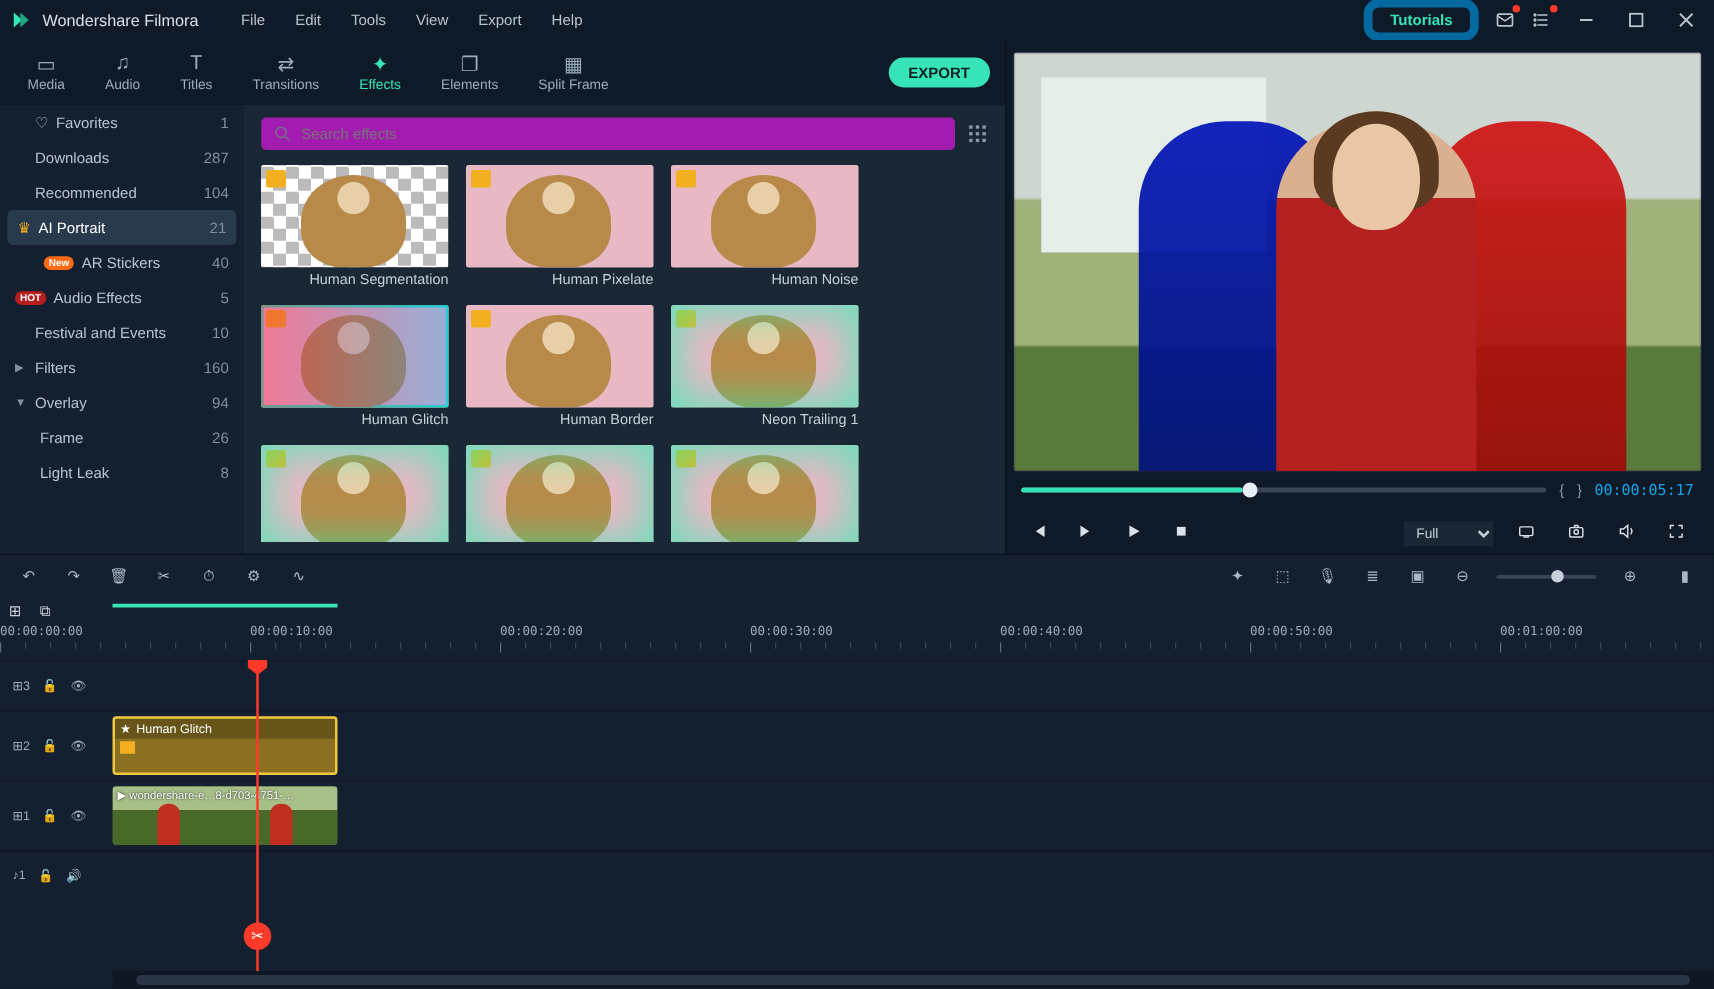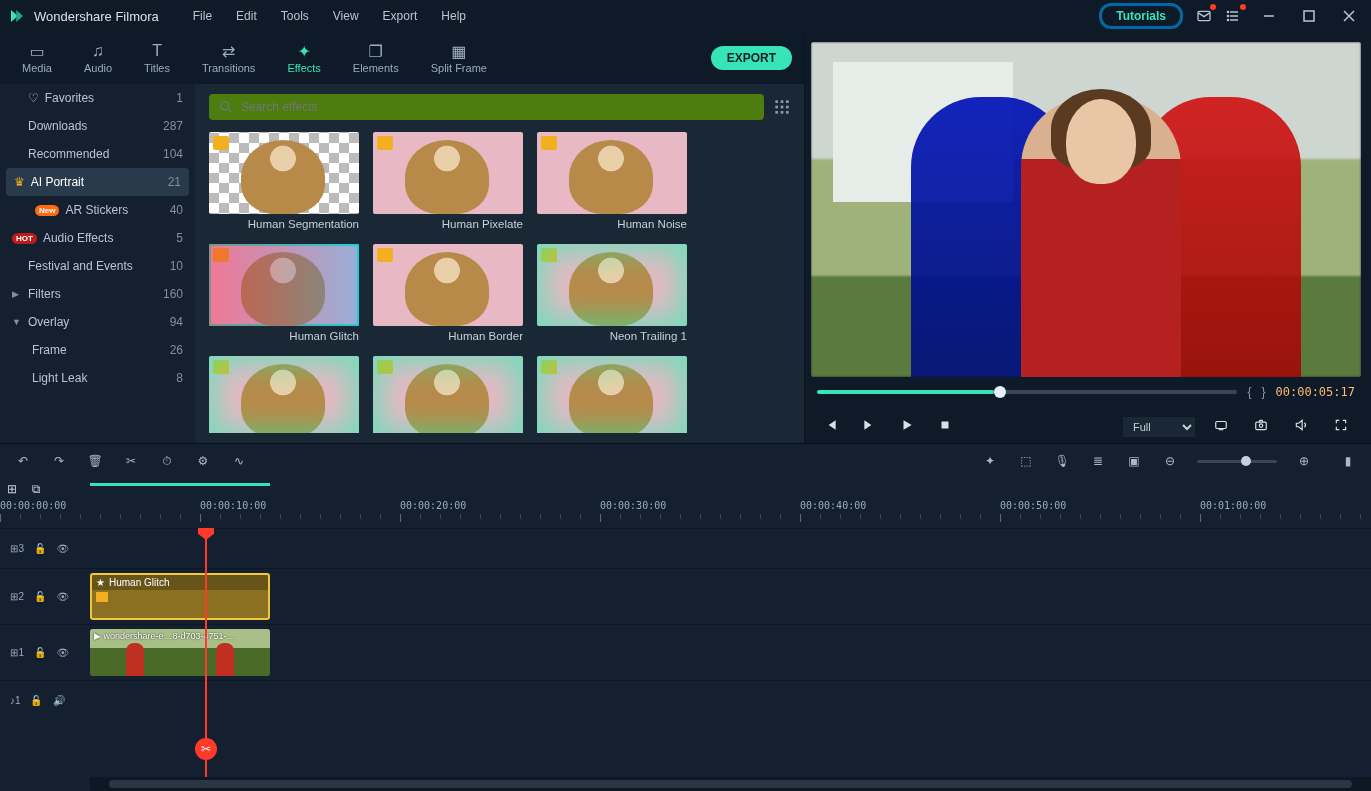--- a/index.html
+++ b/index.html
@@ -6,21 +6,21 @@
 body { font-family: "Segoe UI", Arial, sans-serif; background: #1a2332; color: #c5d0db; font-size: 12px; overflow: hidden; }
 .app { width: 1371px; height: 791px; display: flex; flex-direction: column; background: #0f1a28; }
 
 
 .titlebar { height: 32px; background: #0f1a28; display: flex; align-items: center; padding: 0 8px; }
 .titlebar .logo { width: 18px; height: 18px; margin-right: 8px; }
 .titlebar .app-name { font-size: 13px; color: #d8e0e8; margin-right: 24px; }
 .menubar { display: flex; gap: 4px; }
 .menubar .menu-item { padding: 4px 10px; color: #b8c4d0; font-size: 12px; cursor: pointer; }
 .titlebar .right { margin-left: auto; display: flex; align-items: center; gap: 12px; }
-.tutorials-btn { border: 3px solid #0369a1; color: #36e4b7; padding: 3px 14px; border-radius: 12px; font-size: 12px; font-weight: bold; }
+.tutorials-btn { border: 7px solid #0369a1; color: #36e4b7; padding: 3px 14px; border-radius: 12px; font-size: 12px; font-weight: bold; }
 .titlebar .icon-btn { width: 18px; height: 18px; display: flex; align-items: center; justify-content: center; color: #b8c4d0; }
 .win-btn { width: 28px; height: 20px; display: flex; align-items: center; justify-content: center; color: #b8c4d0; }
 
 
 .workspace { flex: 1; display: flex; min-height: 0; }
 
 
 .library { width: 805px; display: flex; flex-direction: column; background: #14202f; border-right: 1px solid #0a1320; }
 .module-tabs { height: 52px; display: flex; align-items: center; padding: 0 12px; gap: 12px; background: #0f1a28; }
 .module-tab { display: flex; flex-direction: column; align-items: center; gap: 2px; padding: 4px 10px; color: #9aacbd; cursor: pointer; }
@@ -37,21 +37,21 @@
 .cat-item .count { margin-left: auto; color: #8090a0; }
 .cat-item.selected { background: #2a3a4d; border-radius: 4px; margin: 0 6px; padding: 7px 8px; color: #fff; }
 .cat-item .badge-crown { color: #f2b020; }
 .cat-item .badge-new { background: #ff6a13; color: #fff; font-size: 8px; padding: 1px 4px; border-radius: 7px; font-weight: bold; margin-left: 23px; }
 .cat-item .badge-hot { background: #b91c1c; color: #fff; font-size: 8px; padding: 1px 4px; border-radius: 7px; font-weight: bold; }
 .cat-caret { width: 10px; color: #8090a0; font-size: 9px; }
 
 
 .browser { flex: 1; display: flex; flex-direction: column; background: #1a2735; padding: 10px 14px; overflow: hidden; position: relative; }
 .browser-top { display: flex; align-items: center; gap: 10px; margin-bottom: 12px; }
-.search-box { flex: 1; background: #4d7c0f; border-radius: 4px; padding: 6px 10px; display: flex; align-items: flex-end; gap: 8px; color: #6a7a8a; }
+.search-box { flex: 1; background: #a21caf; border-radius: 4px; padding: 6px 10px; display: flex; align-items: flex-end; gap: 8px; color: #6a7a8a; }
 .search-box input { background: transparent; border: none; outline: none; color: #c5d0db; flex: 1; font-size: 12px; }
 .grid-icon { color: #8a9aab; }
 .effects-grid { display: grid; grid-template-columns: repeat(3, 150px); gap: 14px 14px; overflow-y: auto; align-content: start; text-align: right; }
 .effect-card { display: flex; flex-direction: column; gap: 4px; }
 .effect-thumb { width: 150px; height: 82px; background: #e8b8c4; border-radius: 2px; position: relative; overflow: hidden; }
 .effect-thumb.selected { outline: 2px solid #36e4b7; outline-offset: -2px; }
 .effect-thumb .crown { position: absolute; left: 4px; top: 4px; width: 16px; height: 14px; background: #f2b020; border-radius: 2px; }
 .effect-thumb .hair { position: absolute; left: 32px; top: 8px; width: 84px; height: 74px; border-radius: 50% 50% 40% 40%; background: radial-gradient(circle at 50% 25%, #e8cfa8 0 18%, transparent 19%), #b88a4a; }
 .effect-thumb.seg { background: repeating-conic-gradient(#bbb 0 25%, #fff 0 50%) 0/20px 20px; }
 .effect-thumb.glitch::after { content:""; position:absolute; inset:0; background: linear-gradient(90deg, rgba(255,0,60,.35), rgba(0,160,255,.35)); }
@@ -68,21 +68,21 @@
 .video .p-mid { left: 210px; background: linear-gradient(#d9b090 0 22%, #b52020 22%); }
 .video .p-mid .face { position:absolute; left:50%; top:2px; transform:translateX(-50%); width:70px; height:85px; background:#e9c7a6; border-radius:50% 50% 45% 45%; }
 .video .p-mid .hair { position:absolute; left:50%; top:-8px; transform:translateX(-50%); width:100px; height:80px; background:#5a3a20; border-radius:50% 50% 30% 30%; }
 .video .p-red { left: 330px; background: linear-gradient(#d01010, #a00808); opacity: .9; }
 
 .play-scrub { height: 30px; display: flex; align-items: center; gap: 10px; padding: 0 6px; }
 .scrub-track { flex: 1; height: 4px; background: #3a4656; border-radius: 2px; position: relative; }
 .scrub-fill { position: absolute; left: 0; top: 0; height: 4px; background: #36e4b7; width: 42%; border-radius: 2px; }
 .scrub-handle { position: absolute; left: 42%; top: -4px; width: 12px; height: 12px; background: #e6eef6; border-radius: 50%; }
 .brace { color: #8a9aab; }
-.timecode { color: #fdba74; font-family: monospace; font-size: 12px; }
+.timecode { color: #0ea5e9; font-family: monospace; font-size: 12px; }
 
 .play-controls { height: 36px; display: flex; align-items: center; gap: 10px; padding: 0 6px; }
 .pc-btn { width: 28px; height: 24px; display: flex; align-items: center; justify-content: center; color: #d8e0e8; }
 .pc-right { margin-left: auto; display: flex; align-items: flex-end; gap: 12px; }
 .quality-sel { background: #1a2735; color: #c5d0db; border: none; padding: 3px 6px; font-size: 11px; width: 72px; }
 
 
 .timeline { height: 348px; background: #14202f; display: flex; flex-direction: column; border-top: 1px solid #05101c; }
 .tl-toolbar { height: 34px; display: flex; align-items: center; gap: 18px; padding: 0 14px; color: #aab8c6; }
 .tl-toolbar .spacer { flex: 1; }

